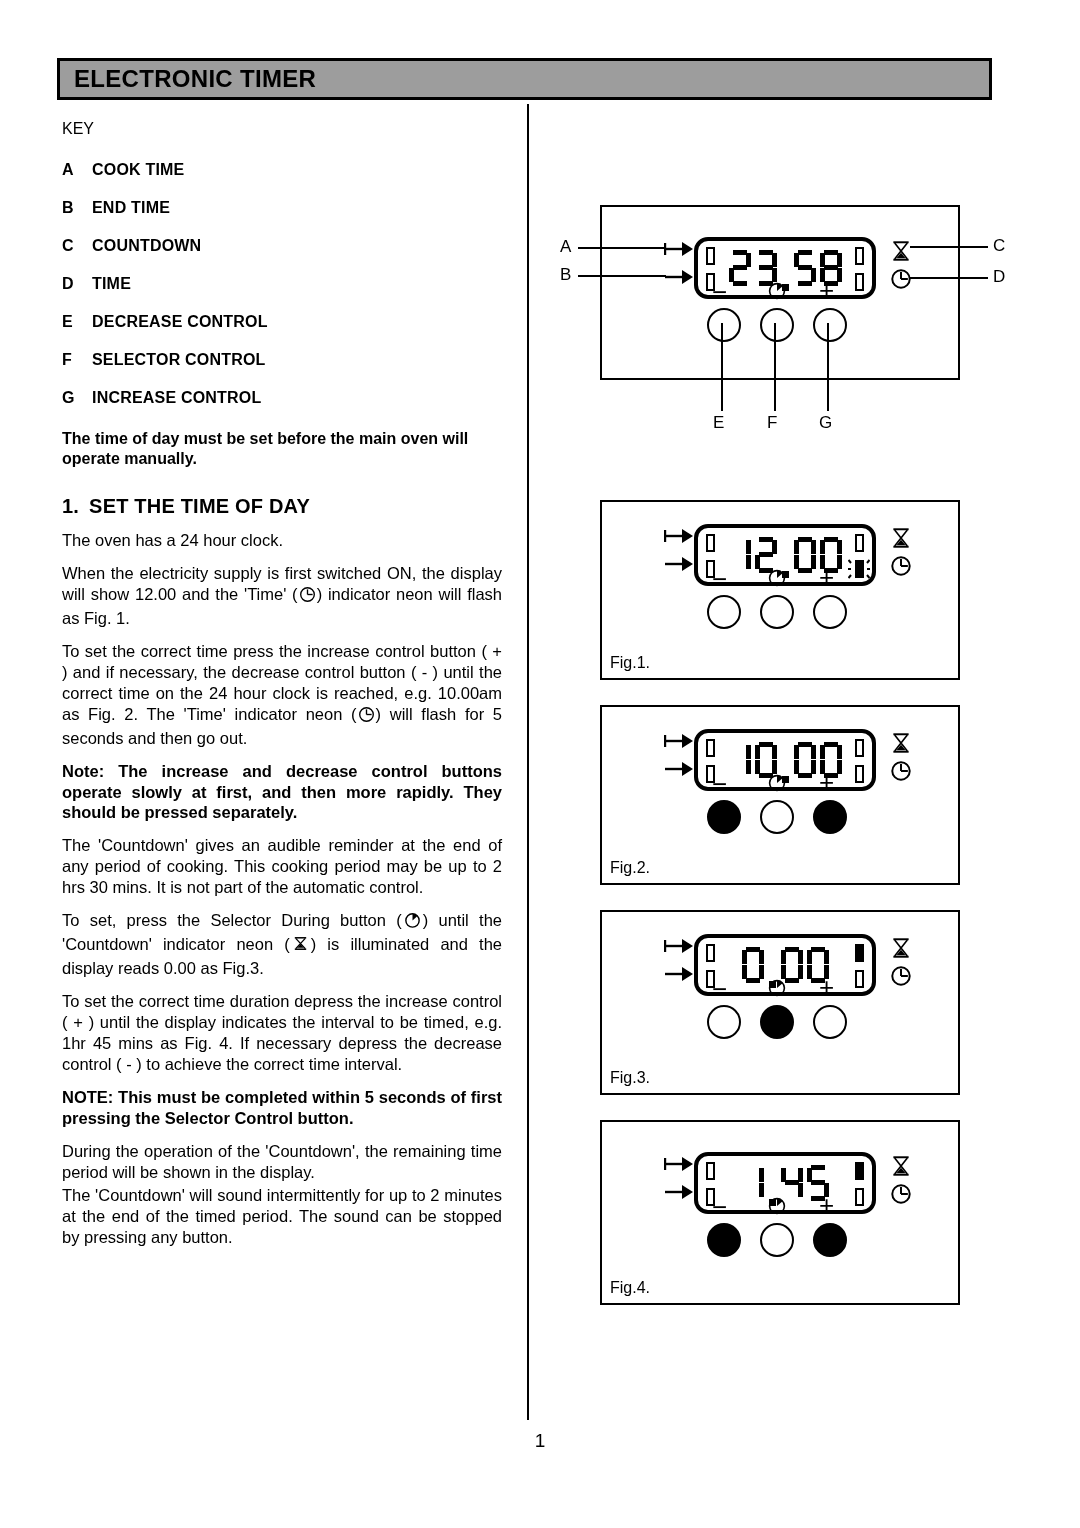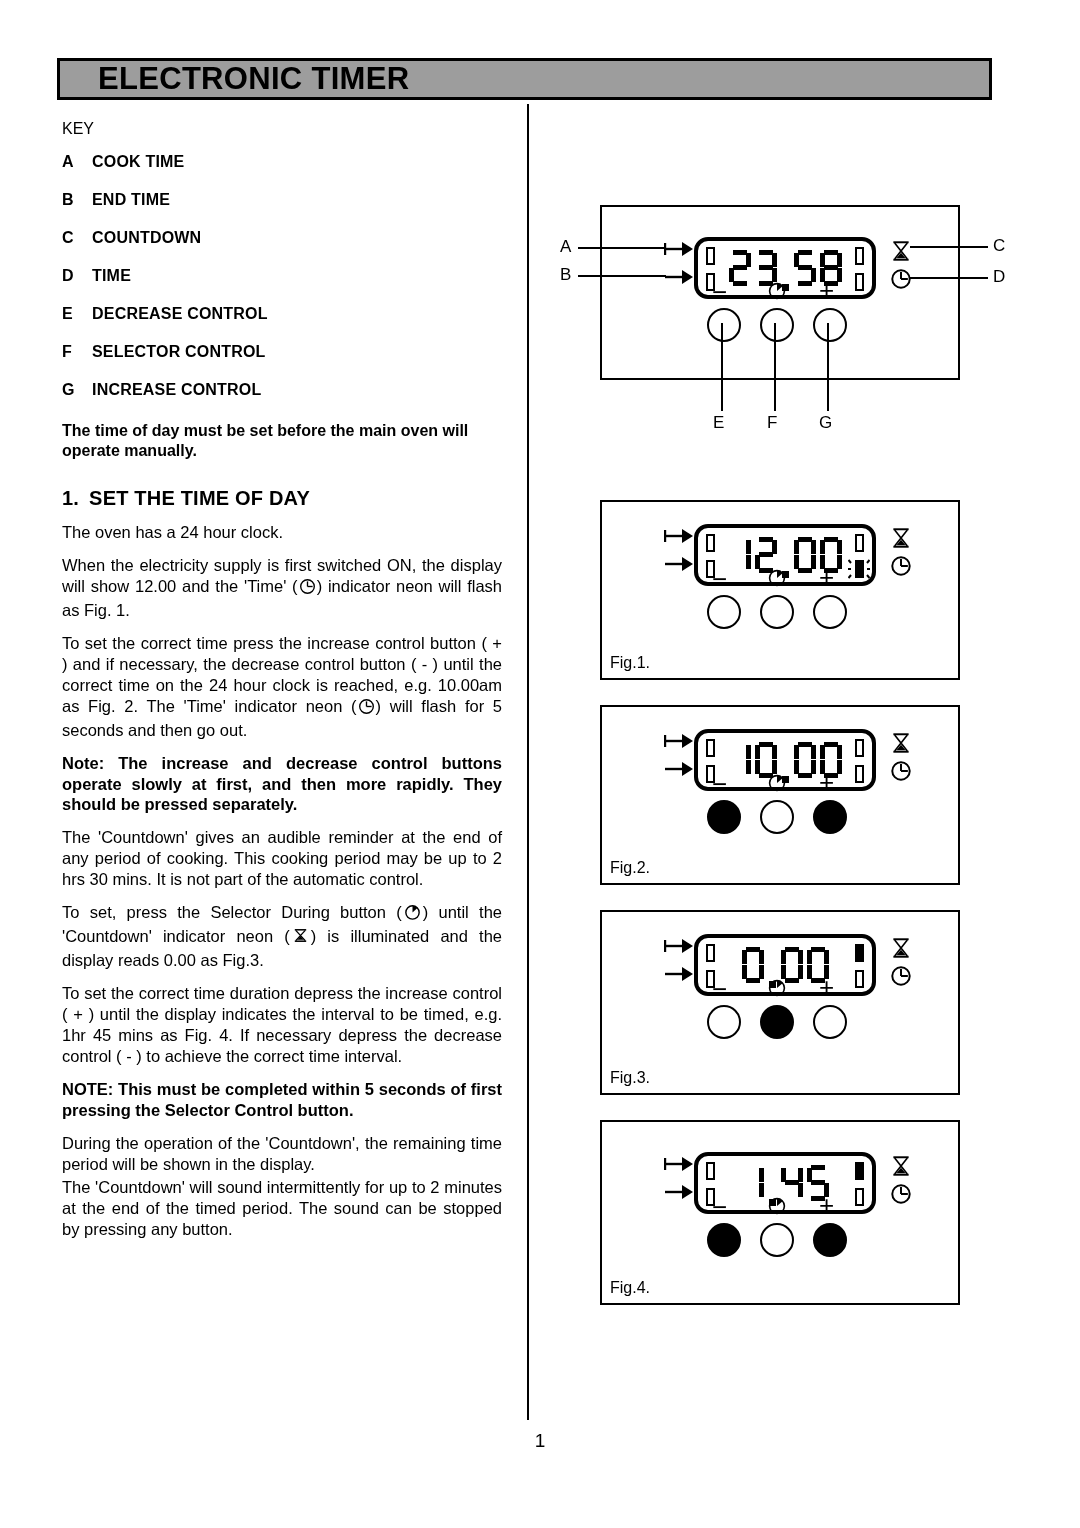--- a/index.html
+++ b/index.html
@@ -31,26 +31,25 @@
     top: 58px;
     width: 935px;
     height: 42px;
     background: #9d9d9d;
     border: 3px solid #000000;
     box-sizing: border-box;
     display: flex;
     align-items: center;
   }
   .header-title {
-    font-size: 31px;
+    font-size: 24px;
     font-weight: bold;
     letter-spacing: 0.3px;
     padding-left: 14px;
     color: #000;
-    margin-left: 24px;
   }
 
   
   .divider {
     position: absolute;
     left: 527px;
     top: 104px;
     width: 2px;
     height: 1316px;
     background: #000000;
@@ -58,21 +57,21 @@
 
   
   .left-col {
     position: absolute;
     left: 62px;
     top: 120px;
     width: 440px;
   }
   .key-label {
     font-size: 16px;
-    margin: 0 0 15px 0;
+    margin: 0 0 23px 0;
   }
   .key-list { margin: 0 0 22px 0; }
   .key-row {
     display: flex;
     font-size: 16px;
     font-weight: bold;
     margin-bottom: 20px;
     letter-spacing: 0.2px;
   }
   .key-letter { width: 30px; flex: none; }

